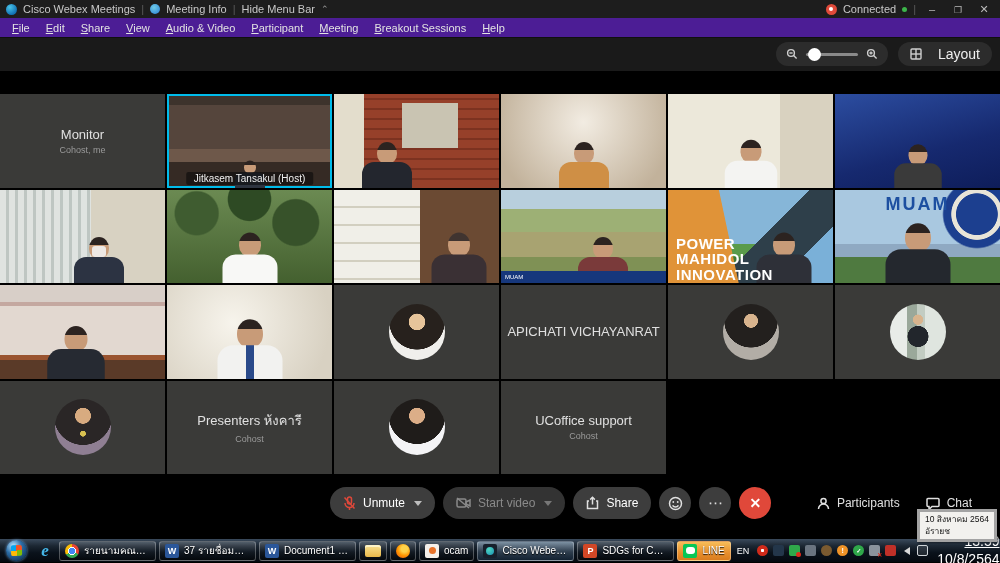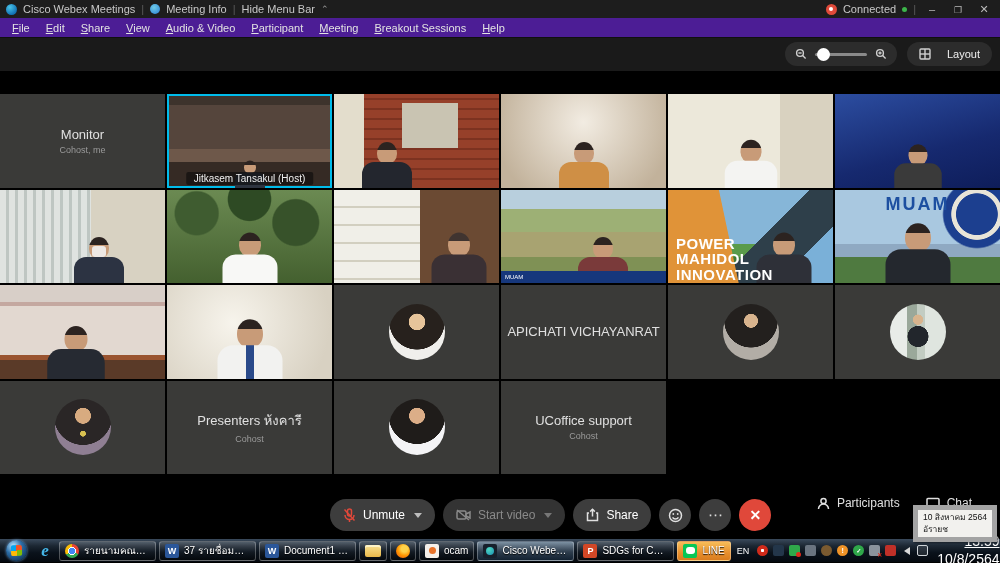--- a/index.html
+++ b/index.html
@@ -36,21 +36,21 @@
   .toolbar { height:33px; background:#1a1a1a; position:relative; flex:none; }
   .speaking-pill { position:absolute; left:8px; top:5px; border:1px solid #0c9fc0;
     border-radius:11px; padding:3px 10px; color:#e8e8e8; font-size:11px; background:#121212; }
   .tool-right { position:absolute; right:8px; top:4px; display:flex; gap:10px; }
   .zoom-pill { height:24px; background:#2c2c2c; border-radius:12px; display:flex;
     align-items:center; gap:8px; padding:0 10px; }
   .slider-track { width:52px; height:3px; background:#8a8a8a; border-radius:2px; position:relative; }
   .slider-knob { position:absolute; left:2px; top:-5px; width:13px; height:13px;
     border-radius:50%; background:#fff; }
   .layout-btn { height:24px; background:#2c2c2c; border-radius:12px; display:flex;
-    align-items:center; gap:16px; padding:0 12px; color:#eee; font-size:11px; }
+    align-items:center; gap:16px; padding:0 12px; color:#eee; font-size:14px; }
   .mag { stroke:#cfcfcf; fill:none; stroke-width:1.4; }
 
   .gap-strip { height:23px; background:#000; flex:none; }
 
   
   .grid { height:380px; flex:none; display:grid; grid-template-columns:repeat(6,1fr);
     grid-auto-rows:93.5px; gap:2px; background:#000; padding:0; }
   .tile { position:relative; background:#3a3a38; overflow:hidden; }
   .tile.active { outline:2px solid #00bceb; outline-offset:-2px; z-index:2; }
   .kind-label { display:flex; flex-direction:column; align-items:center; justify-content:center; gap:3px; }
@@ -123,41 +123,41 @@
   .avatar-man1 { background:radial-gradient(circle at 50% 30%, #d8b48e 0 14%, #23201e 15% 55%, #b2ada6 56%); }
   .avatar-man2 { background:radial-gradient(circle at 50% 28%, #d8b48e 0 10%, transparent 11%),
       radial-gradient(circle at 50% 58%, #22262c 0 24%, transparent 25%),
       linear-gradient(90deg,#e8ece8 0 30%, #9aa89a 30% 48%, #c2ccc2 48% 62%, #dfe5df 62%); }
   .avatar-man3 { background:radial-gradient(circle at 50% 62%, #d8c050 0 6%, transparent 7%),
       radial-gradient(circle at 50% 30%, #d8ab80 0 16%, #2a2626 17% 60%, #8f7f93 61%); }
   .avatar-woman2 { background:radial-gradient(circle at 50% 30%, #dcae88 0 16%, #1f1c1a 17% 58%, #f4f4f6 59%); }
 
   
   .controls { height:65px; background:#000; position:relative; flex:none; }
-  .ctr-group { position:absolute; left:330px; top:25px; display:flex; align-items:center; gap:8px; }
+  .ctr-group { position:absolute; left:330px; top:13px; display:flex; align-items:center; gap:8px; }
   .pill { height:32px; border-radius:16px; background:#3d3d3d; display:flex; align-items:center;
     gap:7px; padding:0 13px; color:#fff; font-size:12px; }
   .pill.disabled { background:#333; color:#8a8a8a; }
   .chev { width:0; height:0; border-left:4px solid transparent; border-right:4px solid transparent;
     border-top:5px solid #bdbdbd; margin-left:2px; }
   .pill.disabled .chev { border-top-color:#777; }
   .circle-btn { width:32px; height:32px; border-radius:50%; background:#3d3d3d; color:#ddd;
     display:flex; align-items:center; justify-content:center; }
   .more-btn::after { content:"⋯"; font-size:15px; color:#ddd; }
   .leave-btn { background:#e0483a; }
   .leave-btn::after { content:"✕"; color:#fff; font-size:14px; font-weight:bold; }
   .right-group { position:absolute; right:18px; top:13px; display:flex; align-items:center; gap:6px; }
   .flat-btn { height:32px; display:flex; align-items:center; gap:7px; padding:0 10px;
     color:#e0e0e0; font-size:12px; border-radius:16px; }
   .ico-stroke { stroke:#e0e0e0; fill:none; stroke-width:1.5; }
   .ico-red { stroke:#e0483a; fill:none; stroke-width:1.5; }
   .ico-gray { stroke:#8a8a8a; fill:none; stroke-width:1.5; }
 
   .clock-tip { position:absolute; right:3px; bottom:21px; z-index:20; background:#f2f1ee;
-    border:5px solid #a3a3a3; padding:2px 5px; font-size:8.5px; color:#111; line-height:1.35;
+    border:3px solid #a3a3a3; padding:2px 5px; font-size:8.5px; color:#111; line-height:1.35;
     box-shadow:1px 1px 2px rgba(0,0,0,.5); }
 
   
   .taskbar { height:23px; flex:none; display:flex; align-items:center; padding:0 2px; gap:3px;
     background:linear-gradient(#3a4a5c 0%, #1c2733 30%, #0a121b 60%, #05090f 100%); position:relative; }
   .orb { width:21px; height:21px; border-radius:50%; margin:0 4px; flex:none; position:relative;
     background:radial-gradient(circle at 35% 28%, #9ecff0 0 8%, #2c6ea8 40%, #0d2b4a 90%);
     box-shadow:0 0 3px rgba(120,180,240,.8); }
   .orb::after { content:""; position:absolute; left:5px; top:5px; width:11px; height:11px;
     border-radius:2px; transform:rotate(-2deg);

